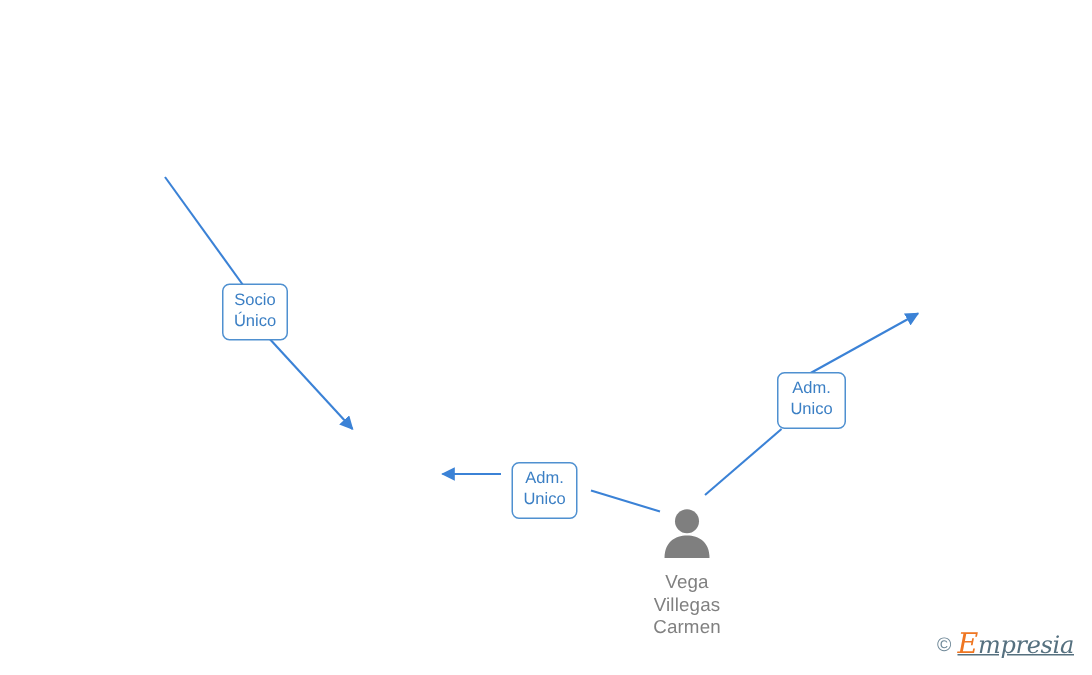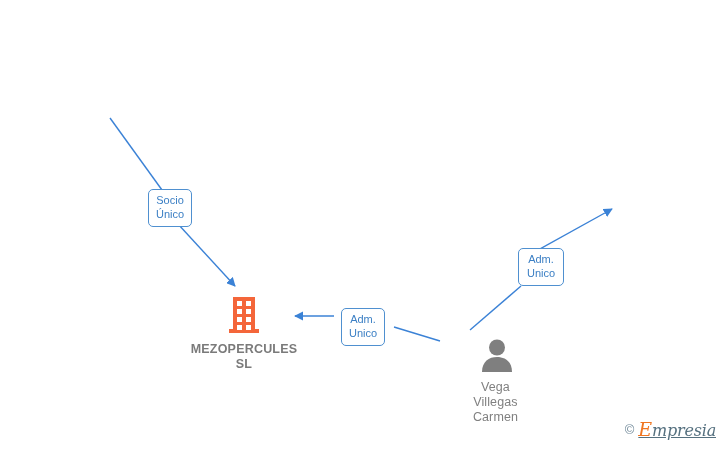--- a/index.html
+++ b/index.html
@@ -114,41 +114,23 @@
     <line x1="178" y1="224" x2="235" y2="286" stroke="#3b82d6" stroke-width="1.4" marker-end="url(#arrow)"></line>
 
     <line x1="440" y1="341" x2="394" y2="327" stroke="#3b82d6" stroke-width="1.4"></line>
     <line x1="334" y1="316" x2="295" y2="316" stroke="#3b82d6" stroke-width="1.4" marker-end="url(#arrow)"></line>
 
     <line x1="470" y1="330" x2="521" y2="286" stroke="#3b82d6" stroke-width="1.4"></line>
     <line x1="520" y1="260" x2="612" y2="209" stroke="#3b82d6" stroke-width="1.4" marker-end="url(#arrow)"></line>
   </svg>
 
 
-  <div class="node company label-below" style="left:244px; top:296px;">
-    <span class="glyph">
-      <svg width="32" height="38" viewBox="0 0 32 38" xmlns="http://www.w3.org/2000/svg">
-        <rect x="5" y="1" width="22" height="33" fill="#f4663a"></rect>
-        <rect x="1" y="33" width="30" height="4" fill="#f4663a"></rect>
-        <rect x="9" y="5" width="5" height="5" fill="#ffffff"></rect>
-        <rect x="18" y="5" width="5" height="5" fill="#ffffff"></rect>
-        <rect x="9" y="13" width="5" height="5" fill="#ffffff"></rect>
-        <rect x="18" y="13" width="5" height="5" fill="#ffffff"></rect>
-        <rect x="9" y="21" width="5" height="5" fill="#ffffff"></rect>
-        <rect x="18" y="21" width="5" height="5" fill="#ffffff"></rect>
-        <rect x="9" y="29" width="5" height="5" fill="#ffffff"></rect>
-        <rect x="18" y="29" width="5" height="5" fill="#ffffff"></rect>
-      </svg>
-    </span>
-    <span class="label">MEZOPERCULES
-SL</span>
-  </div>
 
 
-  <div class="node person label-below" style="left:458px; top:338px;align-items:flex-end;">
+  <div class="node person label-below" style="left:458px; top:338px;">
     <span class="glyph">
       <svg width="42" height="34" viewBox="0 0 42 34" xmlns="http://www.w3.org/2000/svg">
         <circle cx="21" cy="9.5" r="8" fill="#7f7f7f"></circle>
         <path d="M6 34 C6 23.5 13 19 21 19 C29 19 36 23.5 36 34 Z" fill="#7f7f7f"></path>
       </svg>
     </span>
     <span class="label">Vega
 Villegas
 Carmen</span>
   </div>

